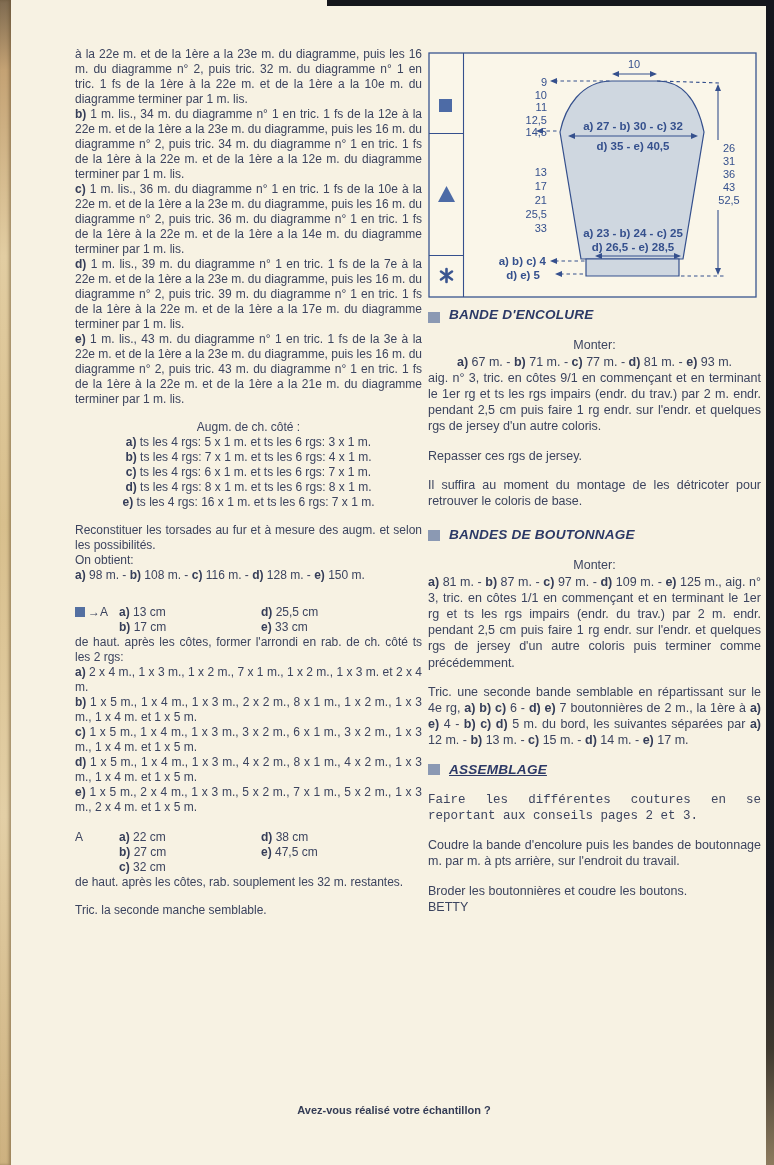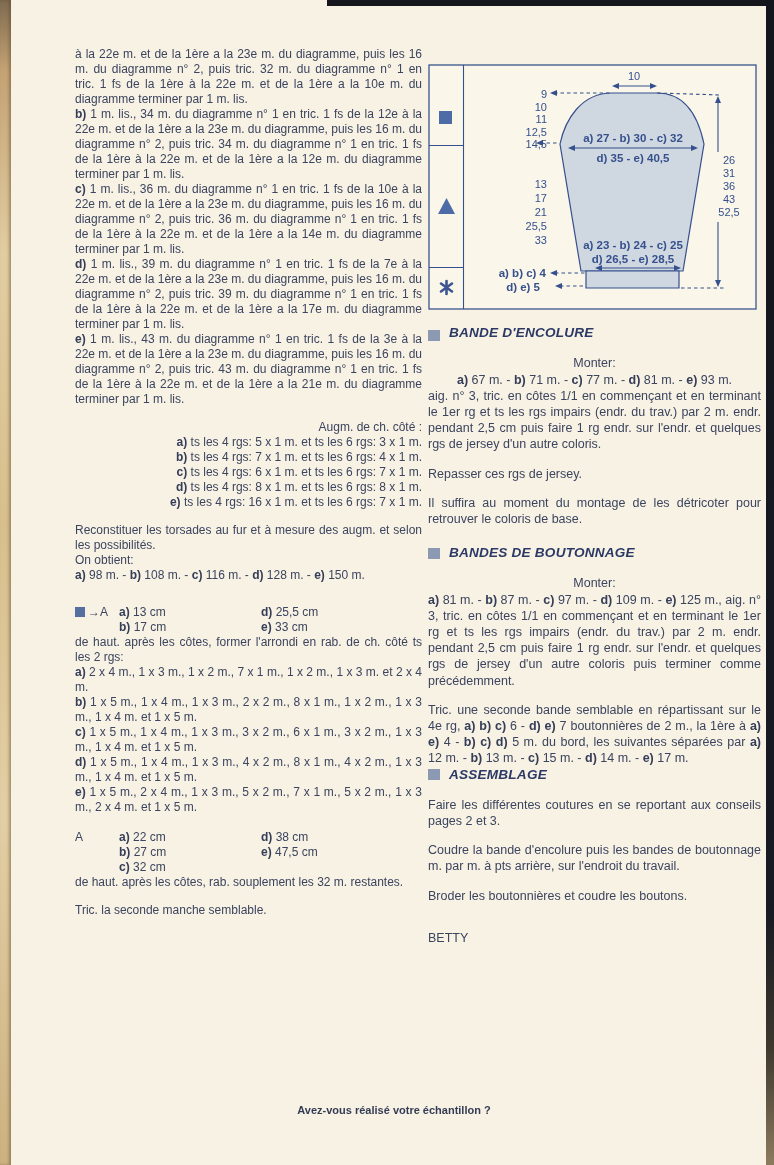--- a/index.html
+++ b/index.html
@@ -17,45 +17,45 @@
   .topbar{position:absolute;top:0;left:327px;right:0;height:6px;background:#15171c;}
   .rightbar{
     position:absolute;top:0;right:0;width:8px;height:100%;
     background:linear-gradient(180deg,#14161d 0%,#171a23 78%,#3e382e 90%,#8d7b5e 100%);
   }
   .col-left{
     position:absolute;left:75px;top:47px;width:347px;
     font-size:12px;line-height:15px;text-align:justify;
   }
   .col-right{
-    position:absolute;left:428px;top:64px;width:333px;
+    position:absolute;left:428px;top:52px;width:333px;
     font-size:12.5px;line-height:16.2px;text-align:justify;
   }
   p{margin:0;padding:0;}
   b{font-weight:700;color:#353d58;}
-  .list p{text-align:right;}
+  .list p{text-align:center;}
   .mt1{margin-top:13px;}
   .mt2{margin-top:22px;}
   .mt3{margin-top:15px;}
   
   .trow{display:flex;line-height:15px;text-align:left;}
   .tsym{width:44px;flex:0 0 44px;}
   .tc1{width:142px;flex:0 0 142px;}
   .tc2{flex:1;}
   .msq{display:inline-block;width:10px;height:10px;background:#5470a1;margin-right:3px;vertical-align:-1px;}
   .marker-arrow{color:#353d58;font-weight:700;}
   
   .sec-h{
     display:flex;align-items:center;gap:9px;
     font-style:italic;font-weight:700;font-size:13.6px;color:#2c3966;
     letter-spacing:.2px;text-align:left;
   }
   .hsq{width:12px;height:11px;background:#8b99b3;flex:0 0 12px;}
   .monter{text-align:center;}
-  .sig{margin-top:26px;text-align:left;}
+  .sig{text-align:left;}
   
   .dbox{fill:#faf6e9;stroke:#3a5590;stroke-width:1.3;}
   .dline{stroke:#35508d;stroke-width:1.1;fill:none;}
   .ddash{stroke:#35508d;stroke-width:1.1;fill:none;stroke-dasharray:3.5,3;}
   .dhead{fill:#35508d;stroke:none;}
   .dnum{font-size:11px;fill:#35508d;font-family:"Liberation Sans",sans-serif;}
   .dlab{font-size:11.5px;font-weight:700;fill:#35508d;font-family:"Liberation Sans",sans-serif;}
   .shape{stroke:#35508d;stroke-width:1.2;}
   .legend-fill{fill:#4d6ba6;}
   .legend-stroke{stroke:#3b5590;stroke-width:2.6;stroke-linecap:round;}
@@ -206,45 +206,45 @@
 
     <text class="dlab" x="118" y="213" text-anchor="end">a) b) c) 4</text>
     <line class="ddash" x1="127" y1="209" x2="158" y2="209"></line>
     <polygon class="dhead" points="122,209 129,206 129,212"></polygon>
     <text class="dlab" x="112" y="227" text-anchor="end">d) e) 5</text>
     <line class="ddash" x1="132" y1="222" x2="158" y2="222"></line>
     <polygon class="dhead" points="127,222 134,219 134,225"></polygon>
   </svg>
 
   
-  <div class="sec-h" style="margin-top:9px;align-items:flex-end;">
+  <div class="sec-h" style="margin-top:3px;align-items:flex-end;">
     <span class="hsq"></span>
     <span>BANDE D'ENCOLURE</span>
   </div>
   <p class="monter" style="margin-top:14px;">Monter:</p>
   <p class="monter"><b>a)</b><span> 67 m. - </span><b>b)</b><span> 71 m. - </span><b>c)</b><span> 77 m. - </span><b>d)</b><span> 81 m. -  </span><b>e)</b><span> 93 m.</span></p>
-  <p>aig. n° 3, tric. en côtes 1/1 en commençant et en terminant le 1er rg et ts les rgs impairs (endr. du trav.) par 2 m. endr. pendant 2,5 cm puis faire 1 rg endr. sur l'endr. et quelques rgs de jersey d'un autre coloris.</p>
+  <p>aig. n° 3, tric. en côtes 9/1 en commençant et en terminant le 1er rg et ts les rgs impairs (endr. du trav.) par 2 m. endr. pendant 2,5 cm puis faire 1 rg endr. sur l'endr. et quelques rgs de jersey d'un autre coloris.</p>
   <p class="mt1">Repasser ces rgs de jersey.</p>
   <p class="mt1">Il suffira au moment du montage de les détricoter pour retrouver le coloris de base.</p>
 
   
   <div class="sec-h" style="margin-top:18px;">
     <span class="hsq"></span>
     <span>BANDES DE BOUTONNAGE</span>
   </div>
   <p class="monter" style="margin-top:14px;">Monter:</p>
   <p><b>a)</b><span> 81 m. - </span><b>b)</b><span> 87 m. - </span><b>c)</b><span> 97 m. - </span><b>d)</b><span> 109 m. - </span><b>e)</b><span> 125 m., aig. n° 3, tric. en côtes 1/1 en commençant et en terminant le 1er rg et ts les rgs impairs (endr. du trav.) par 2 m. endr. pendant 2,5 cm puis faire 1 rg endr. sur l'endr. et quelques rgs de jersey d'un autre coloris puis terminer comme précédemment.</span></p>
   <p class="mt1"><span>Tric. une seconde bande semblable en répartissant sur le 4e rg, </span><b>a) b) c)</b><span> 6 - </span><b>d) e)</b><span> 7 boutonnières de 2 m., la 1ère à </span><b>a)</b><span> </span><b>e)</b><span> 4 - </span><b>b) c) d)</b><span> 5 m. du bord, les suivantes séparées par </span><b>a)</b><span> 12 m. - </span><b>b)</b><span> 13 m. - </span><b>c)</b><span> 15 m. - </span><b>d)</b><span> 14 m. - </span><b>e)</b><span> 17 m.</span></p>
 
   
-  <div class="sec-h" style="">
+  <div class="sec-h" style="margin-top:13px;text-decoration:underline;">
     <span class="hsq"></span>
     <span>ASSEMBLAGE</span>
   </div>
-  <p style="margin-top:14px;">Faire les différentes coutures en se reportant aux conseils pages 2 et 3.</p>
+  <p style="margin-top:14px;font-family:Liberation Mono, monospace;">Faire les différentes coutures en se reportant aux conseils pages 2 et 3.</p>
   <p class="mt1">Coudre la bande d'encolure puis les bandes de boutonnage m. par m. à pts arrière, sur l'endroit du travail.</p>
   <p class="mt1">Broder les boutonnières et coudre les boutons.</p>
   <p class="sig">BETTY</p>
 </div>
 
 <div class="footer">
   <div class="q">Avez-vous réalisé votre échantillon ?</div>
 </div>
 
 </body></html>

